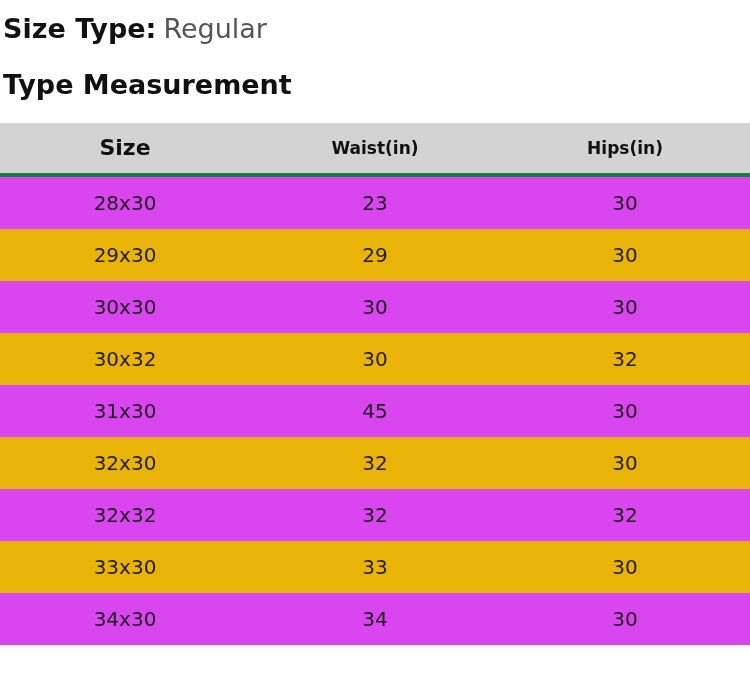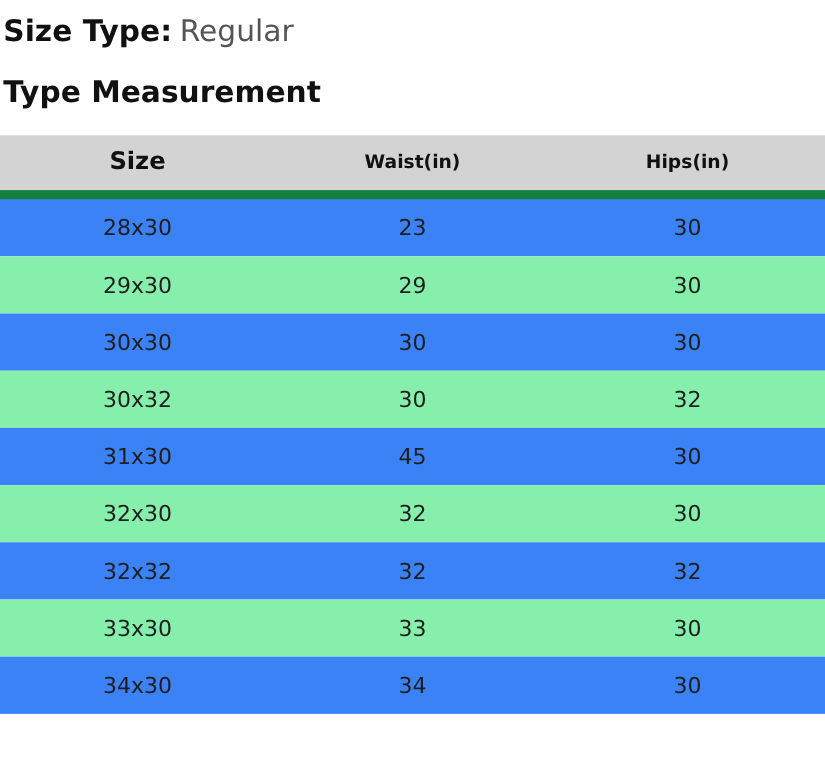--- a/index.html
+++ b/index.html
@@ -46,33 +46,33 @@
     background: #d3d3d3;
   }
   table.size-chart th {
     height: 50px;
     text-align: center;
     vertical-align: middle;
     font-weight: bold;
     color: #111111;
     font-size: 17px;
     padding: 0;
-    border-bottom: 8px solid #15803d;
+    border-bottom: 4px solid #15803d;
   }
   table.size-chart th.col-size { font-size: 22px; }
   table.size-chart td {
     height: 52px;
     text-align: center;
     vertical-align: middle;
     font-size: 20px;
     color: #1e1e1e;
     padding: 0;
   }
-  table.size-chart tbody tr { background: #3b82f6; }
-  table.size-chart tbody tr.alt { background: #86efac; }
+  table.size-chart tbody tr { background: #d946ef; }
+  table.size-chart tbody tr.alt { background: #eab308; }
 </style>
 </head>
 <body>
 
 <div class="page">
 
   <div class="size-type-line">
     <span>Size Type:</span><span class="size-type-value">Regular</span>
   </div>
 

